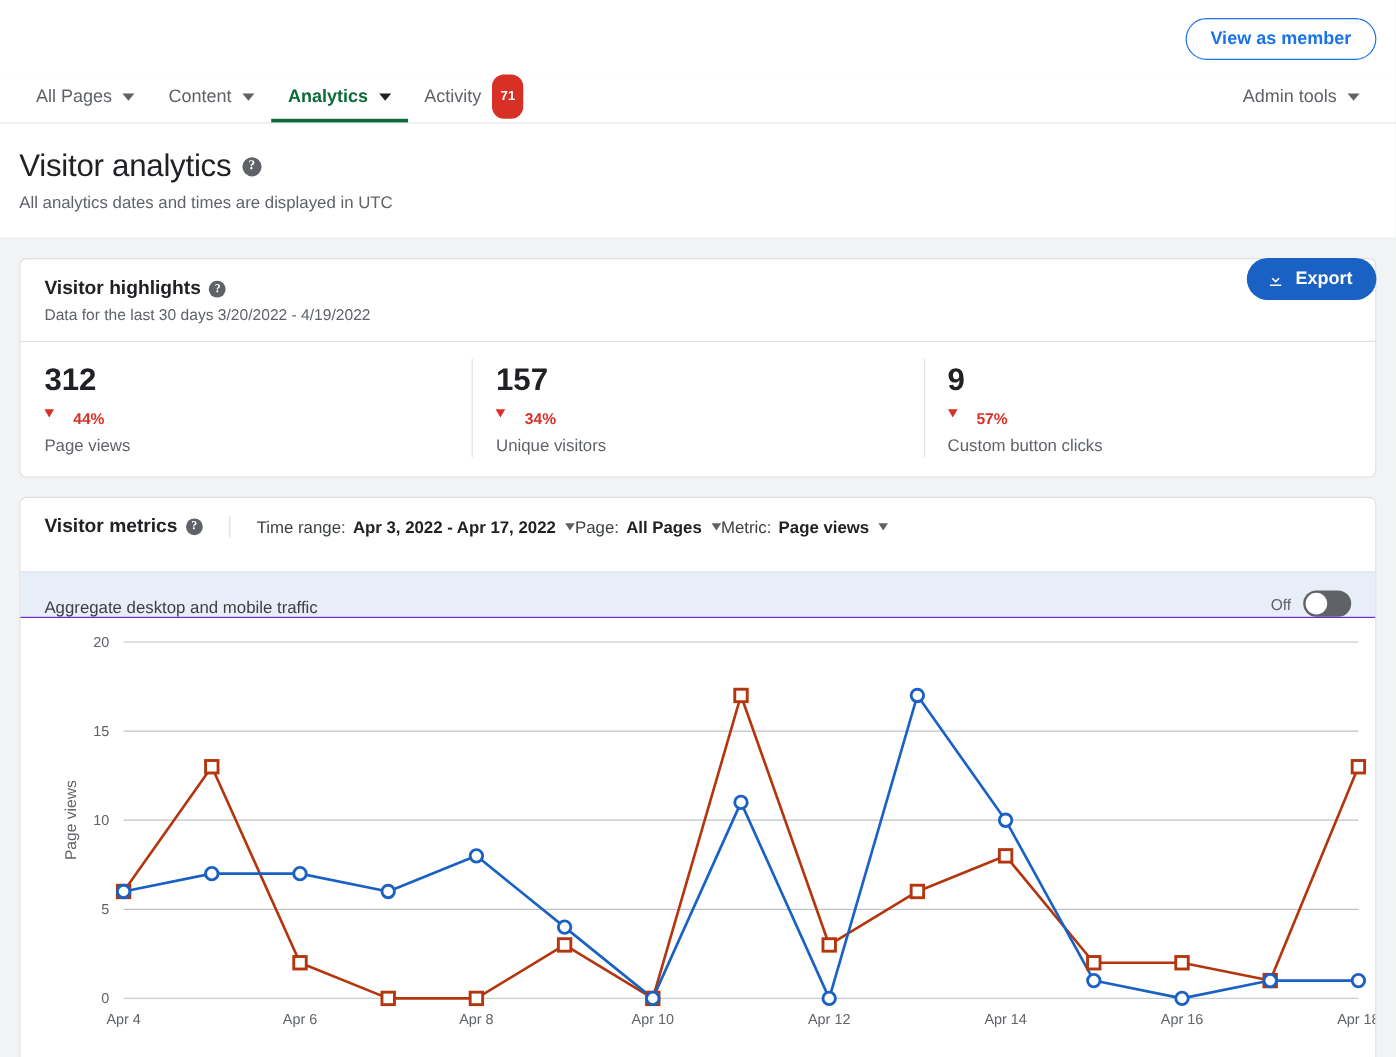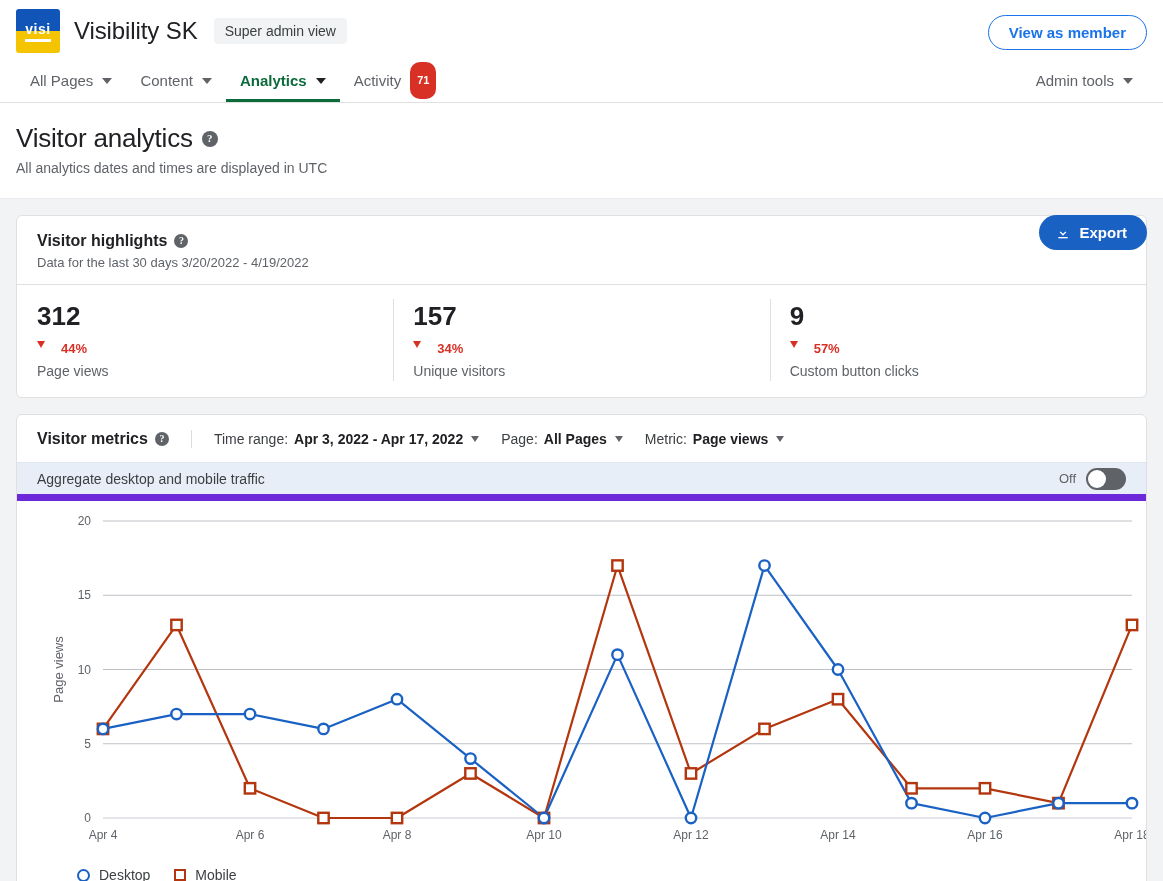--- a/index.html
+++ b/index.html
@@ -243,42 +243,43 @@
     display: flex;
     align-items: center;
     padding: 15px 20px 14px 20px;
     gap: 0;
   }
   .metrics-title-group {
     display: flex; align-items: center; gap: 7px;
     padding-right: 22px;
     border-right: 1px solid #dadce0;
   }
-  .ctrl-group { display: flex; align-items: center; gap: 22px; padding-left: 22px; }
+  .ctrl-group { display: flex; align-items: center; padding-left: 22px; }
   .ctrl { display: flex; align-items: center; gap: 6px; cursor: pointer; }
   .ctrl-label { font-size: 14px; color: #3c4043; }
   .ctrl-value { font-size: 14px; color: #202124; font-weight: bold; }
   .caret-sm {
     width: 0; height: 0;
     border-left: 4.5px solid transparent;
     border-right: 4.5px solid transparent;
     border-top: 6px solid #5f6368;
     margin-left: 2px;
   }
 
   
   .agg-bar {
     background: #e8eef7;
     border-top: 1px solid #dfe5ee;
-    border-bottom: 7px solid #6d28d9;
+    border-bottom: 1px solid #6d28d9;
     height: 39px;
     display: flex;
-    align-items: center;
+    align-items: flex-end;
     padding: 0 20px;
     justify-content: space-between;
+    margin-top: 14px;
   }
   .agg-text { font-size: 14px; color: #3c4043; }
   .agg-right { display: flex; align-items: center; gap: 10px; }
   .agg-state { font-size: 13px; color: #5f6368; }
   .switch {
     width: 40px; height: 22px;
     background: #5f6368;
     border-radius: 11px;
     position: relative;
     cursor: pointer;
@@ -320,28 +321,20 @@
   }
   .lg-square {
     width: 12px; height: 12px;
     border: 2.6px solid #b3360e;
   }
 </style>
 </head>
 <body>
 
 <div class="topbar">
-  <div class="brand">
-    <div class="logo">
-      <span class="logo-text">visi</span>
-      <span class="logo-bar"></span>
-    </div>
-    <span class="site-title">Visibility SK</span>
-    <span class="admin-pill">Super admin view</span>
-  </div>
   <button class="view-member-btn">View as member</button>
 </div>
 
 <div class="navbar">
   <div class="nav-item">
     <span>All Pages</span>
     <span class="caret"></span>
   </div>
   <div class="nav-item">
     <span>Content</span>

